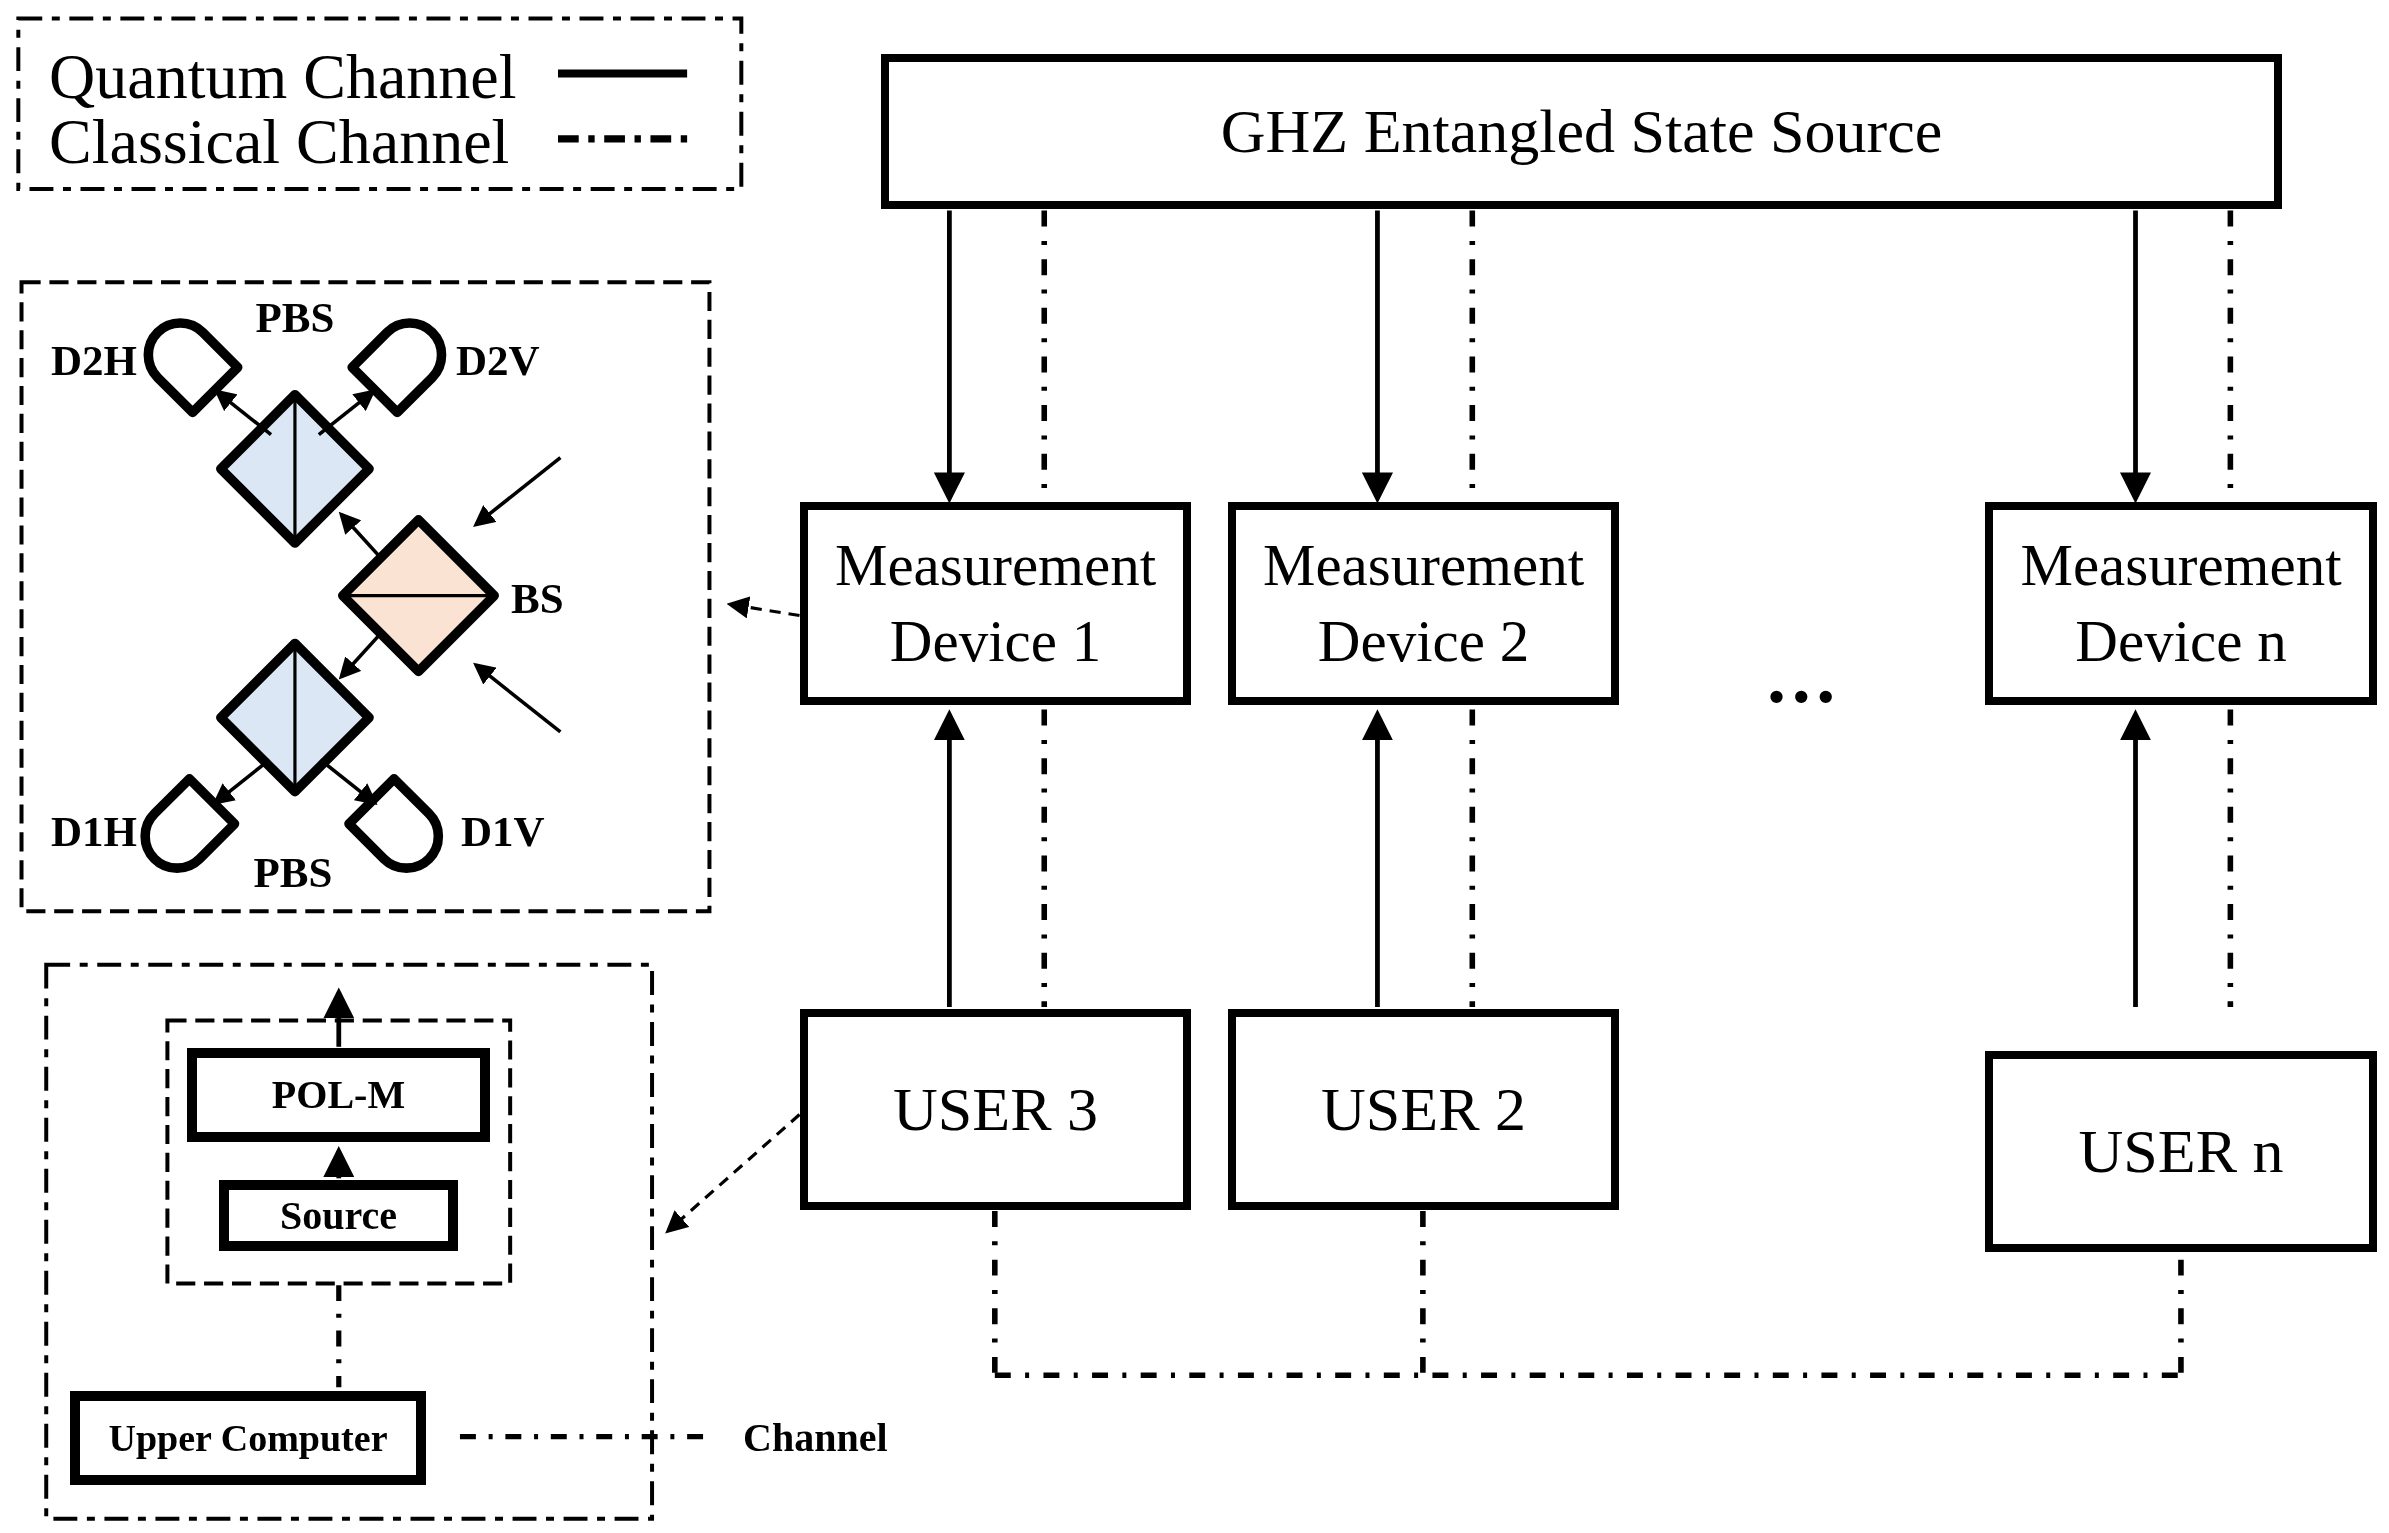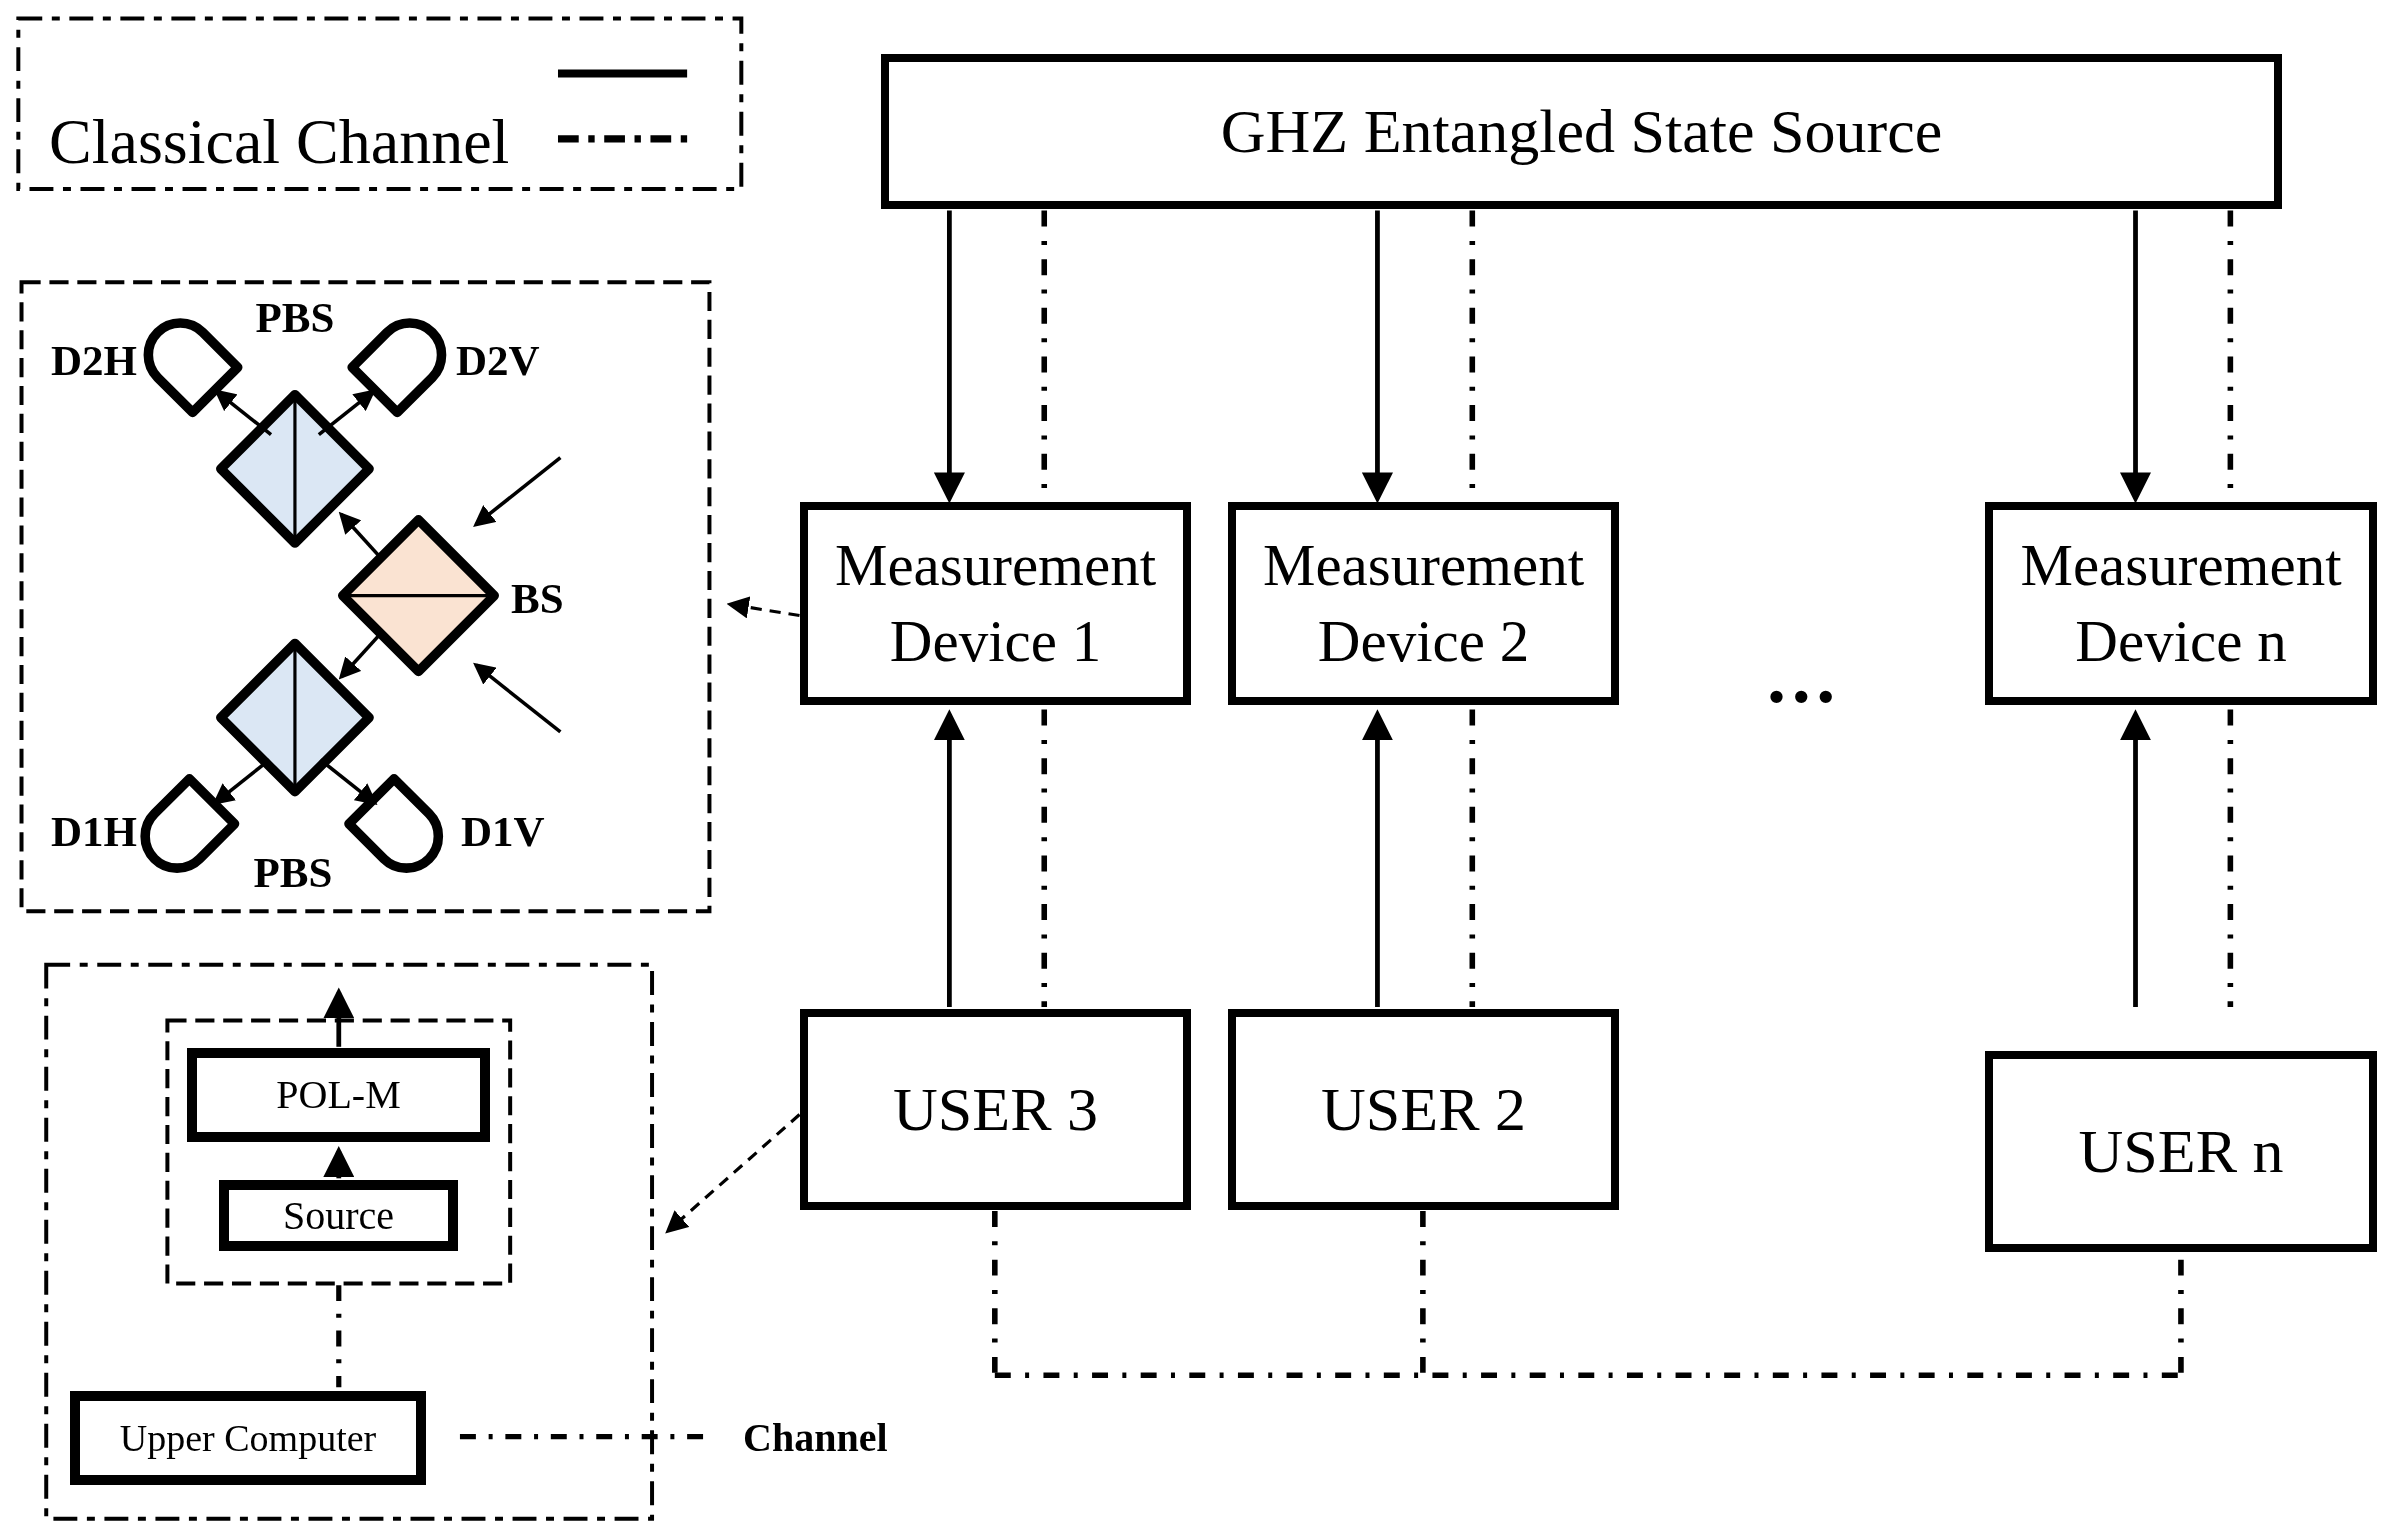--- a/index.html
+++ b/index.html
@@ -7,21 +7,21 @@
     position:relative;width:2389px;height:1534px;background:#ffffff;
     font-family:"Liberation Serif","DejaVu Serif",serif;color:#000;overflow:hidden;
   }
   .underlay{position:absolute;left:0;top:0;}
   .node{
     position:absolute;background:#fff;border:8.8px solid #000;box-sizing:border-box;
     display:flex;flex-direction:column;align-items:center;justify-content:center;
     text-align:center;line-height:1.28;
   }
   .node.big{font-size:59px;}
-  .node.small{border-width:10.4px;font-weight:normal;font-size:40px;text-align:center;}
+  .node.small{border-width:10.4px;font-weight:bold;font-size:40px;text-align:center;}
   .lbl{position:absolute;white-space:nowrap;}
   .lbl.center{transform:translate(-50%,-50%);}
   .lbl.left{transform:translate(0,-50%);}
   .lbl.right{transform:translate(-100%,-50%);}
   .legend-text{font-size:64px;}
   .opt-lbl{font-weight:bold;font-size:43px;}
   .ellipsis{font-weight:bold;font-size:76px;letter-spacing:5.6px;line-height:76px;text-align:center;}
 </style>
 </head>
 <body>
@@ -113,20 +113,21 @@
     <line x1="1003" y1="1398" x2="838" y2="1544" stroke="#000" stroke-width="4" stroke-dasharray="14 10" marker-end="url(#mPtr)"></line>
 
     <g stroke="#000">
       <line x1="425" y1="1478" x2="425" y2="1444" stroke-width="6" marker-end="url(#mBig)"></line>
       <line x1="425" y1="1313" x2="425" y2="1245" stroke-width="6" marker-end="url(#mBig)"></line>
       <line x1="425" y1="1612" x2="425" y2="1740" stroke-width="6.5" stroke-dasharray="20 16 5 16"></line>
       <line x1="577" y1="1802" x2="898" y2="1802" stroke-width="6.5" stroke-dasharray="20 16 5 16"></line>
     </g>
   </svg>
 
+  <div class="lbl left legend-text" style="left:49px;top:77px;">Quantum Channel</div>
   <div class="lbl left legend-text" style="left:49px;top:142px;">Classical Channel</div>
 
   <div class="node big" style="left:881px;top:54px;width:1401px;height:155px;font-size:62px;">
     <span>GHZ Entangled State Source</span>
   </div>
 
   <div class="node big" style="left:800px;top:502px;width:391px;height:203px;">
     <span>Measurement</span>
     <span>Device 1</span>
   </div>

